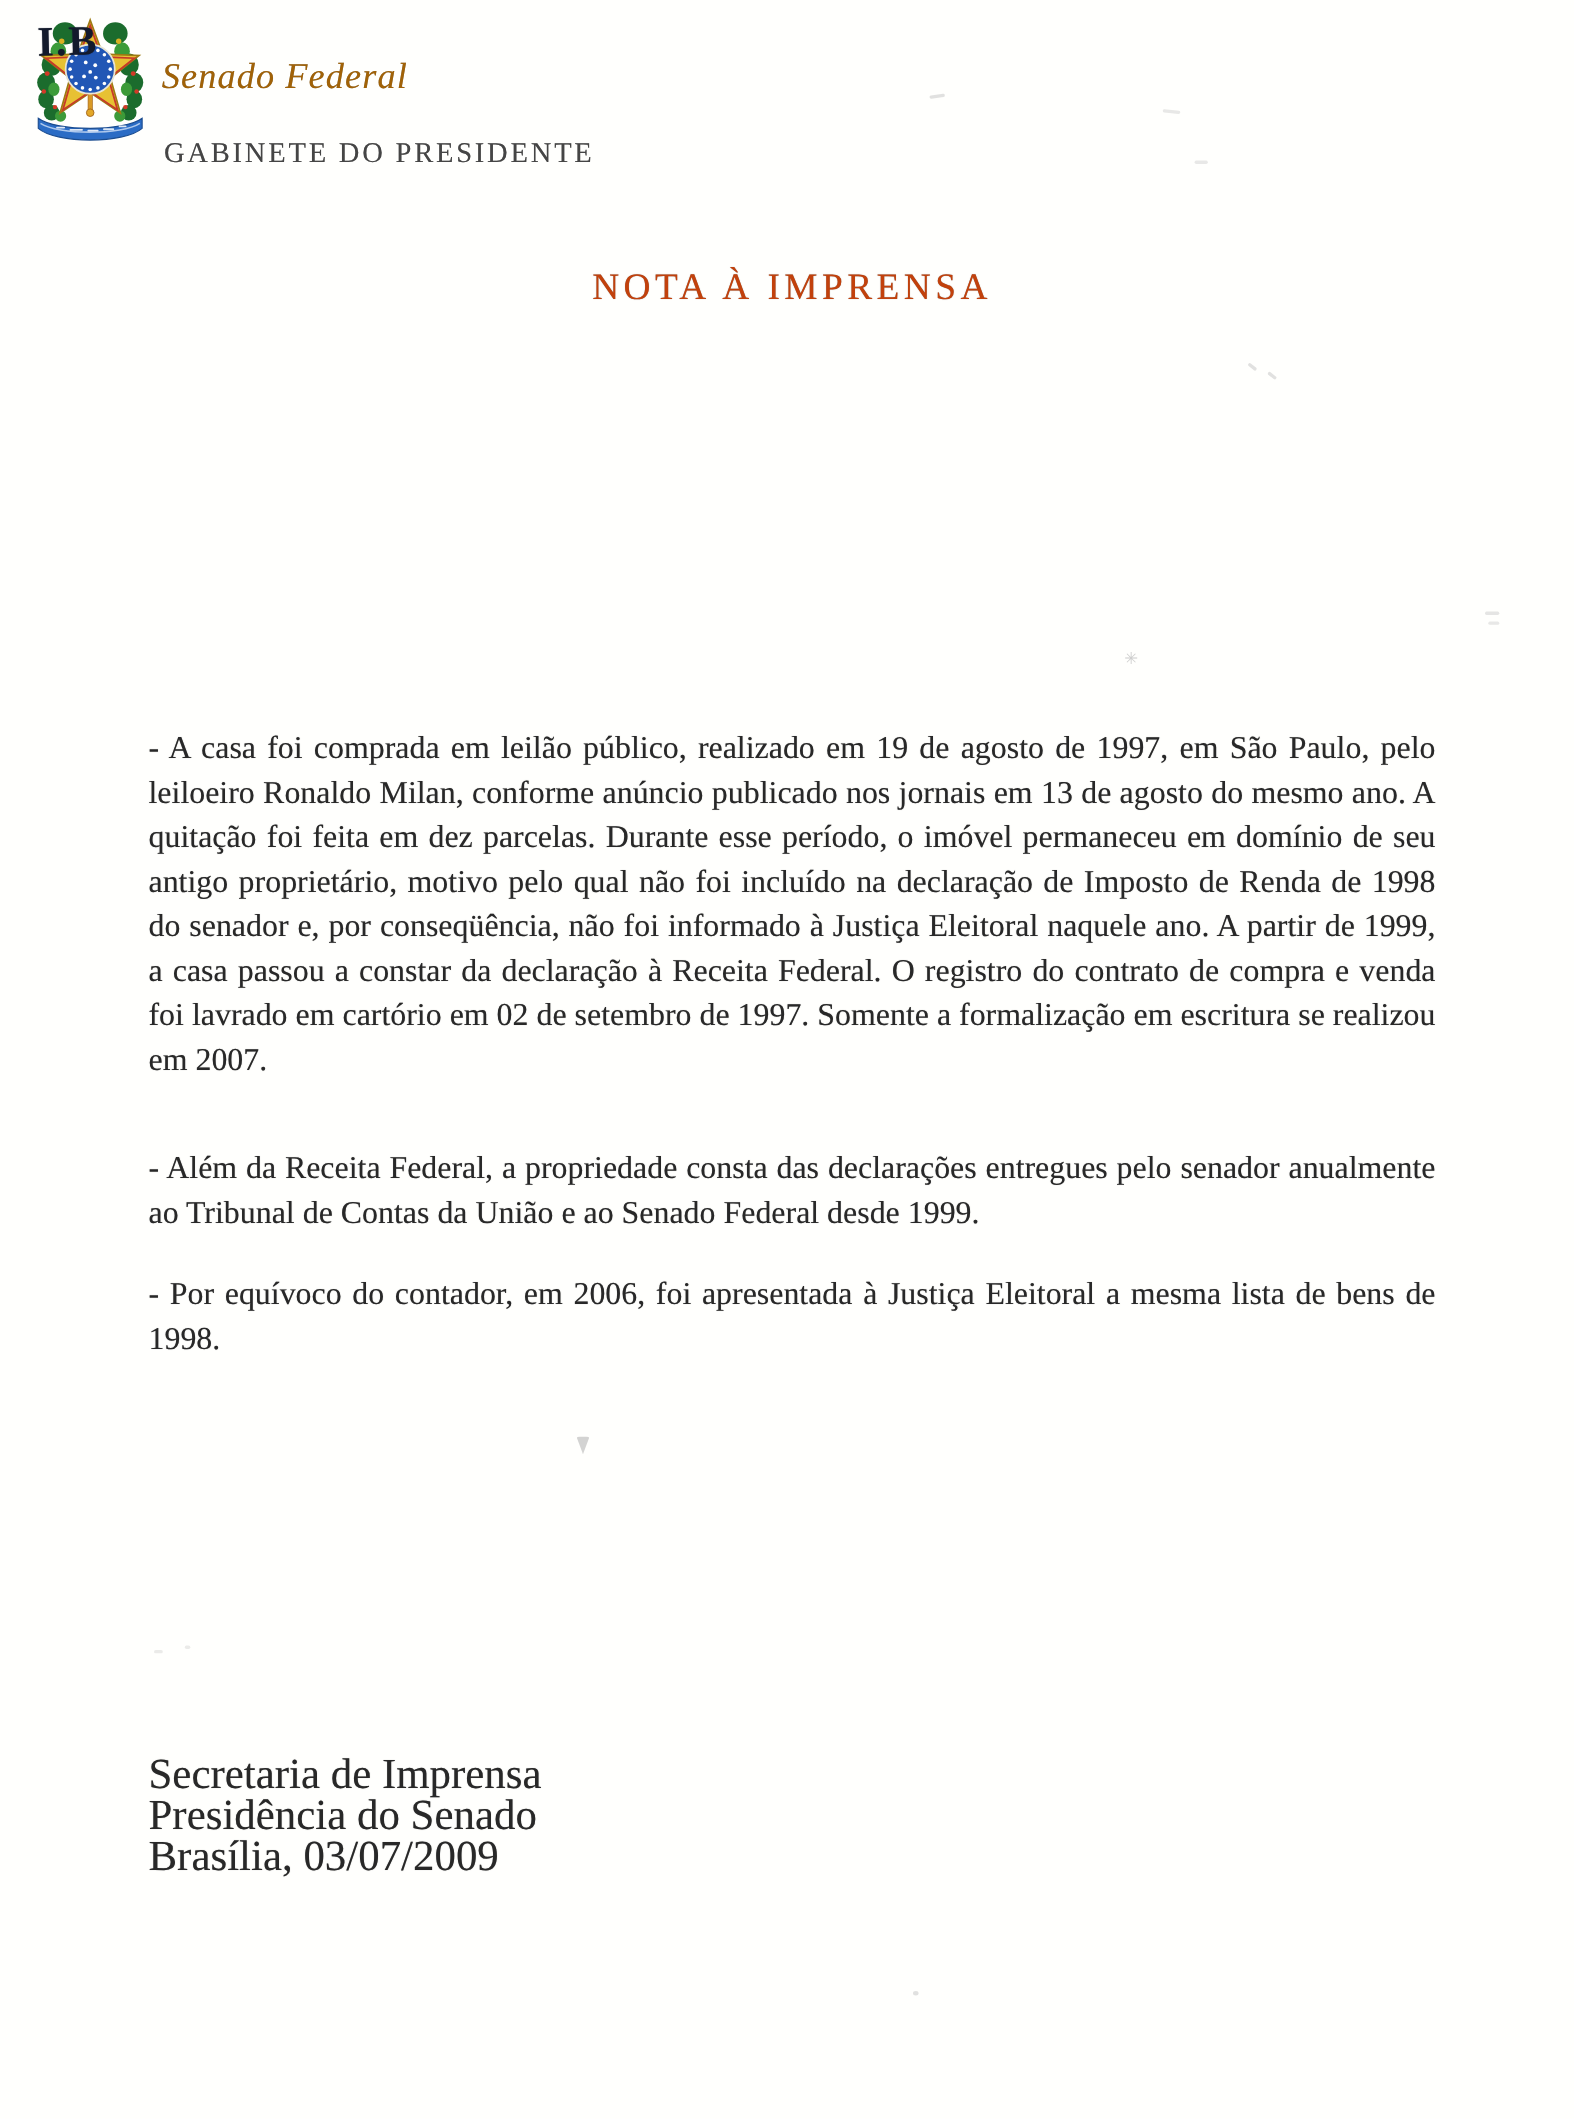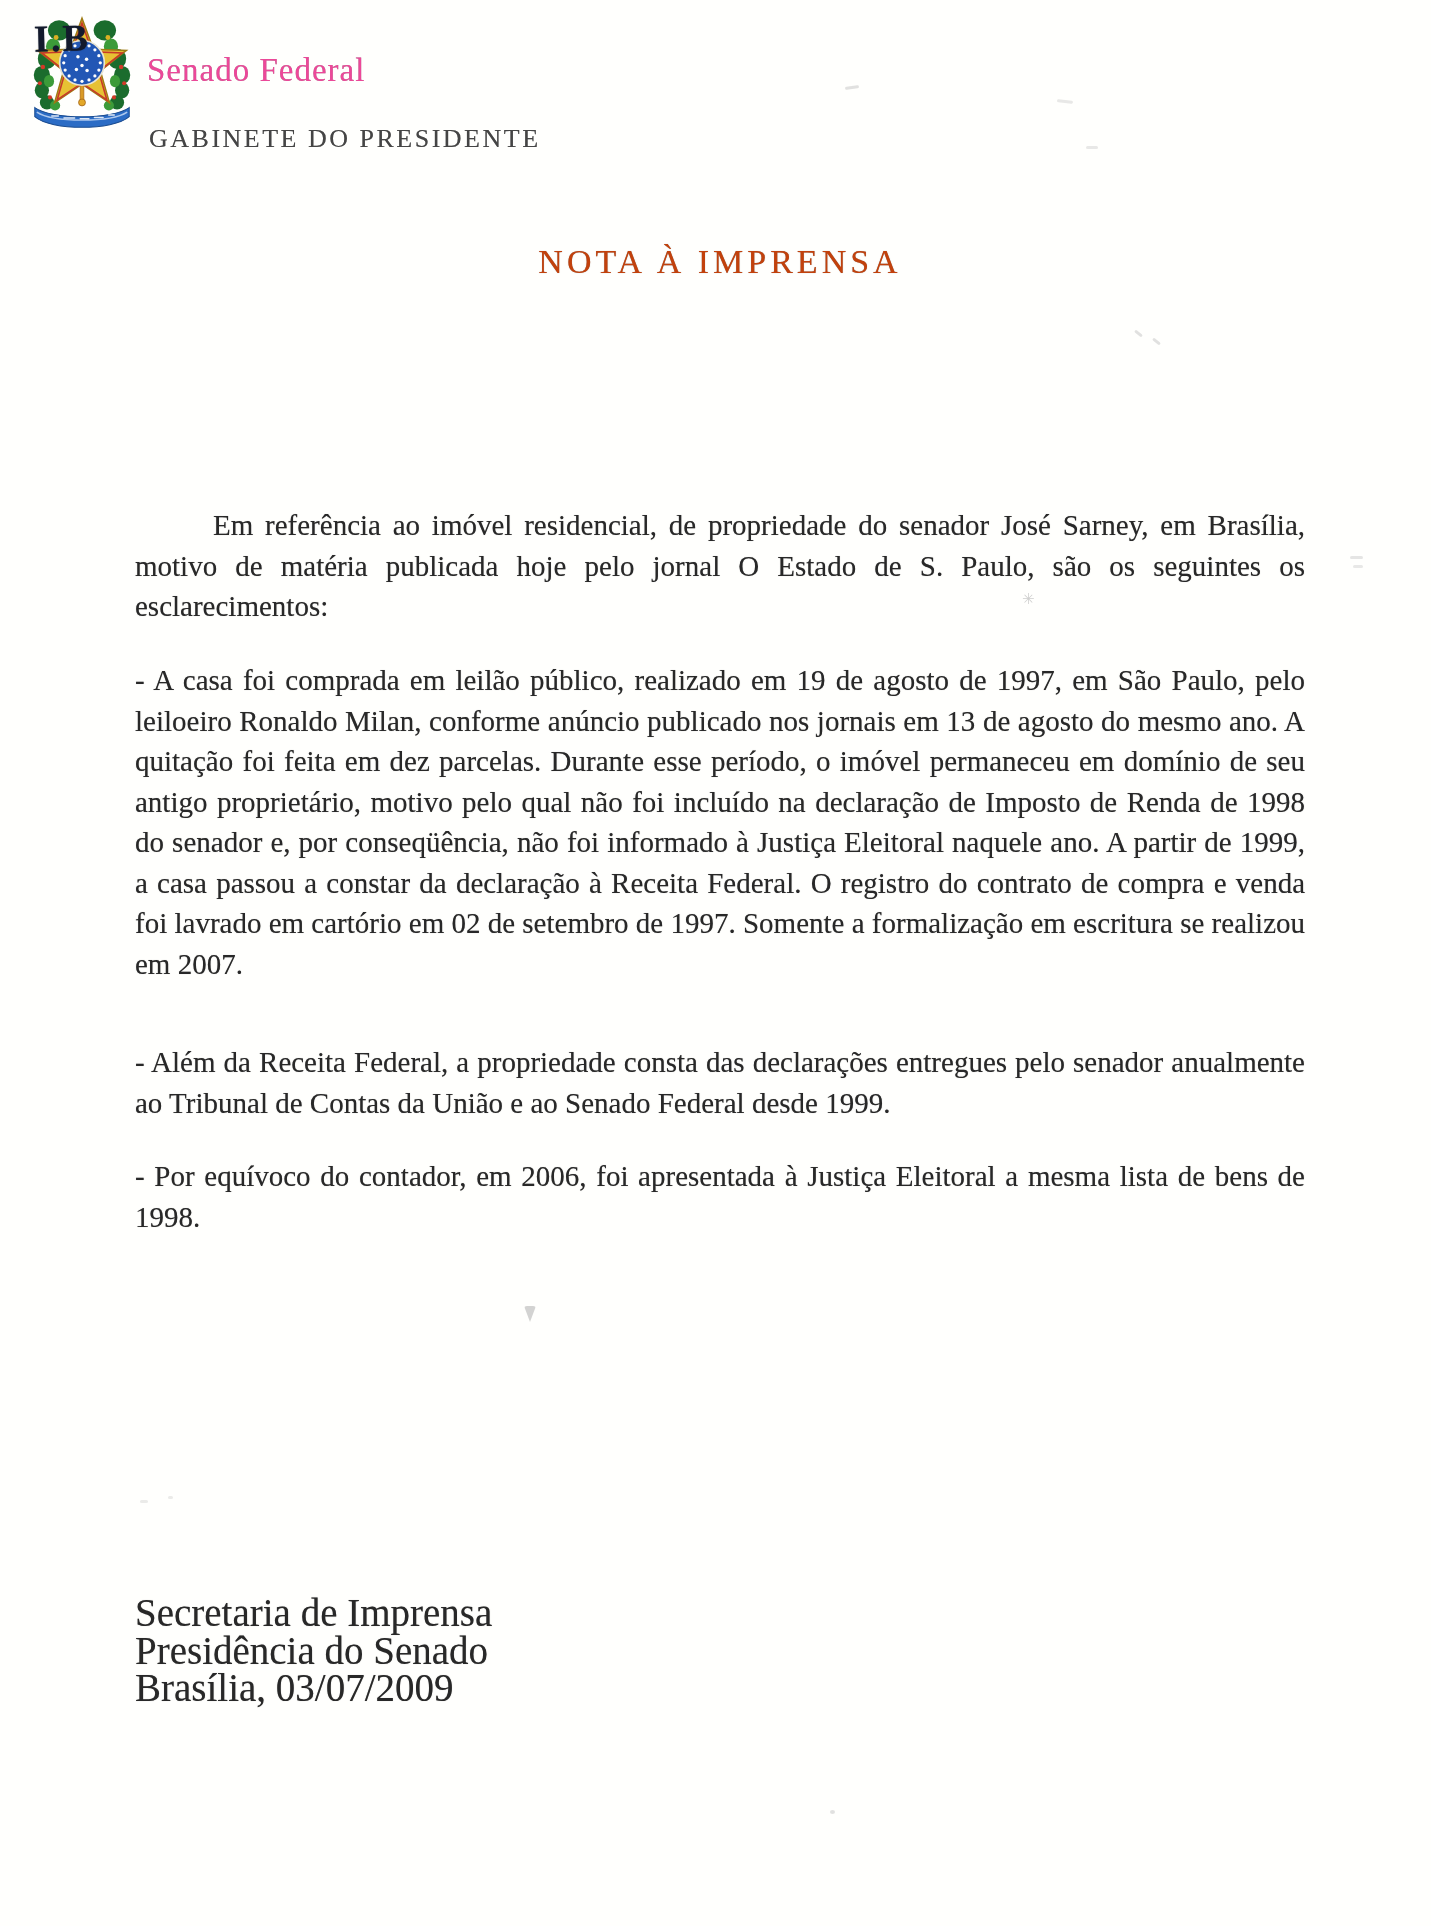--- a/index.html
+++ b/index.html
@@ -19,22 +19,22 @@
     filter: blur(0.35px) saturate(1.05);
   }
   .stamp {
     position: absolute; left: 34px; top: 16px;
     font-weight: bold; font-size: 38px; letter-spacing: 2px;
     color: #131a2c; transform: rotate(-1.5deg);
     text-shadow: 0 0 1px rgba(19,26,44,.65);
   }
   .org-name {
     position: absolute; left: 147px; top: 52px;
-    font-size: 33px; letter-spacing: 1px;
-    color: #ec4899; text-shadow: 0 0 .6px rgba(60,60,60,.5);
+    font-style: italic; font-size: 33px; letter-spacing: 1px;
+    color: #a16207; text-shadow: 0 0 .6px rgba(60,60,60,.5);
   }
   .org-unit {
     position: absolute; left: 149px; top: 100px;
     font-size: 26px; letter-spacing: 2.5px;
     color: #454545; text-shadow: 0 0 .6px rgba(60,60,60,.45); margin-top: 24px;
   }
 
   
   .doc-title {
     position: absolute; left: 135px; top: 243px; width: 1170px;
@@ -165,21 +165,20 @@
     </g>
   </svg>
 
   <div class="stamp">I.B</div>
 
   <div class="org-name">Senado Federal</div>
   <div class="org-unit">GABINETE DO PRESIDENTE</div>
 
   <div class="doc-title">NOTA À IMPRENSA</div>
 
-  <p class="para" id="p1">Em referência ao imóvel residencial, de propriedade do senador José Sarney, em Brasília, motivo de matéria publicada hoje pelo jornal O Estado de S. Paulo, são os seguintes os esclarecimentos:</p>
   <p class="para" id="p2">- A casa foi comprada em leilão público, realizado em 19 de agosto de 1997, em São Paulo, pelo leiloeiro Ronaldo Milan, conforme anúncio publicado nos jornais em 13 de agosto do mesmo ano. A quitação foi feita em dez parcelas. Durante esse período, o imóvel permaneceu em domínio de seu antigo proprietário, motivo pelo qual não foi incluído na declaração de Imposto de Renda de 1998 do senador e, por conseqüência, não foi informado à Justiça Eleitoral naquele ano. A partir de 1999, a casa passou a constar da declaração à Receita Federal. O registro do contrato de compra e venda foi lavrado em cartório em 02 de setembro de 1997. Somente a formalização em escritura se realizou em 2007.</p>
   <p class="para" id="p3">- Além da Receita Federal, a propriedade consta das declarações entregues pelo senador anualmente ao Tribunal de Contas da União e ao Senado Federal desde 1999.</p>
   <p class="para" id="p4">- Por equívoco do contador, em 2006, foi apresentada à Justiça Eleitoral a mesma lista de bens de 1998.</p>
 
   <div class="sig">
     <div>Secretaria de Imprensa</div>
     <div>Presidência do Senado</div>
     <div>Brasília, 03/07/2009</div>
   </div>
 

